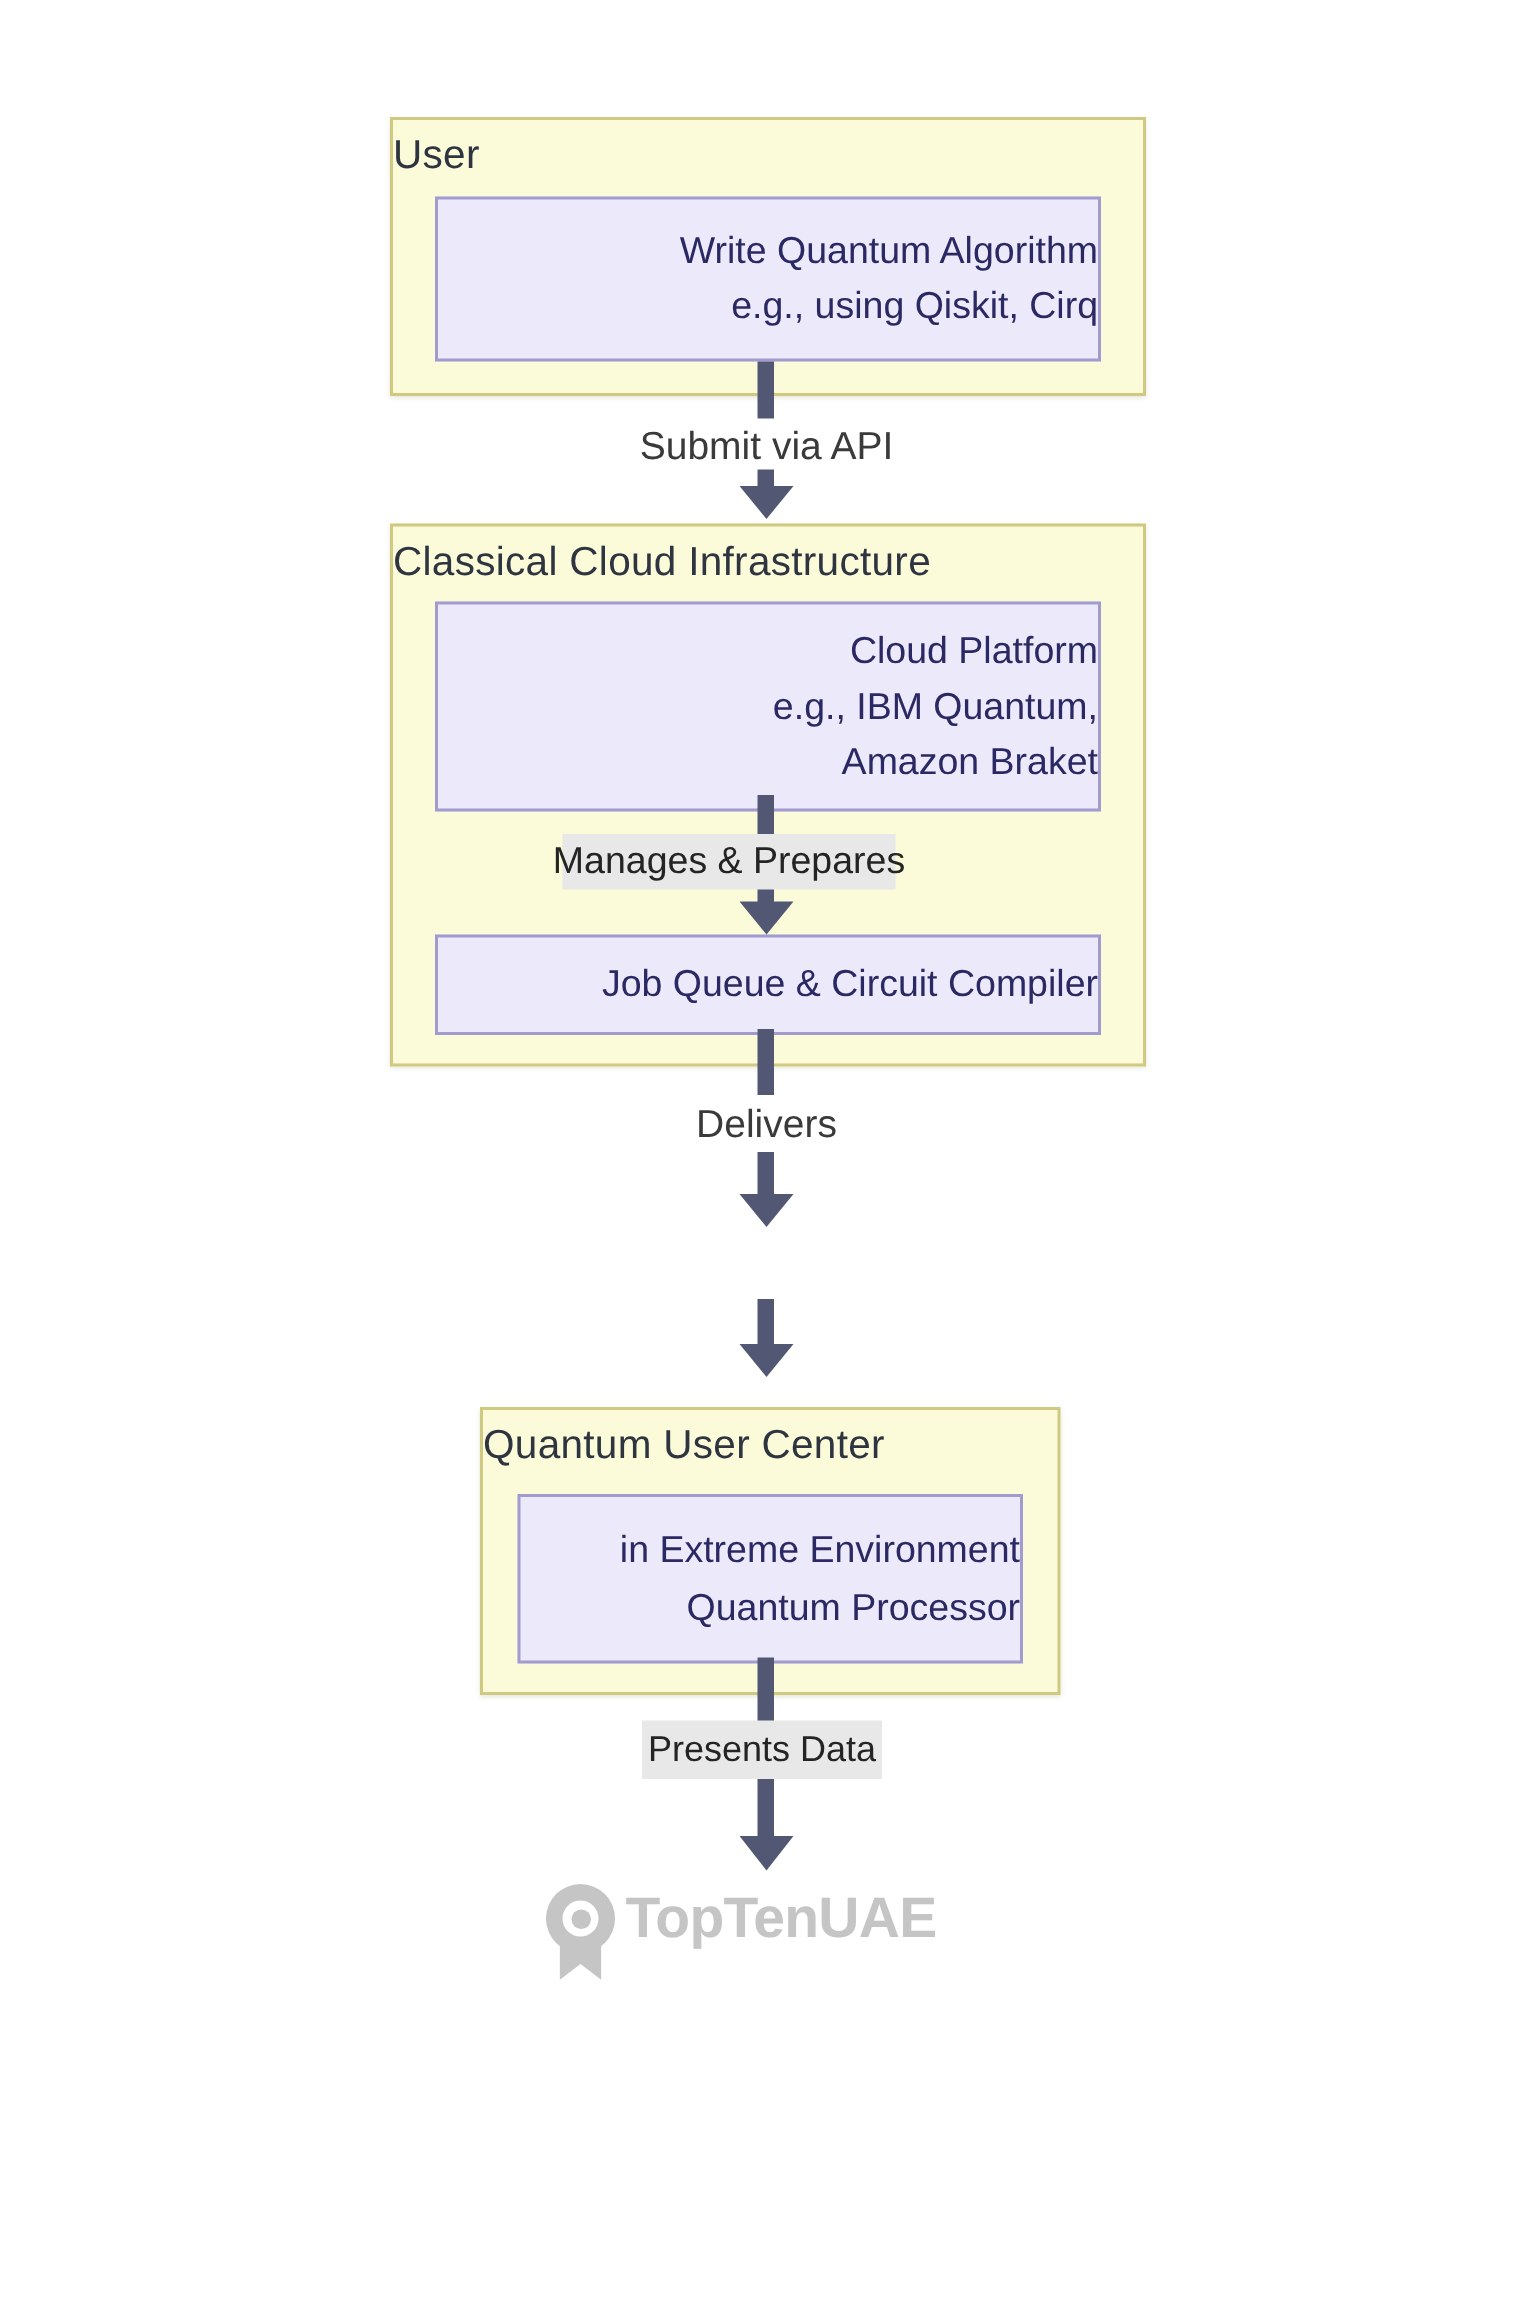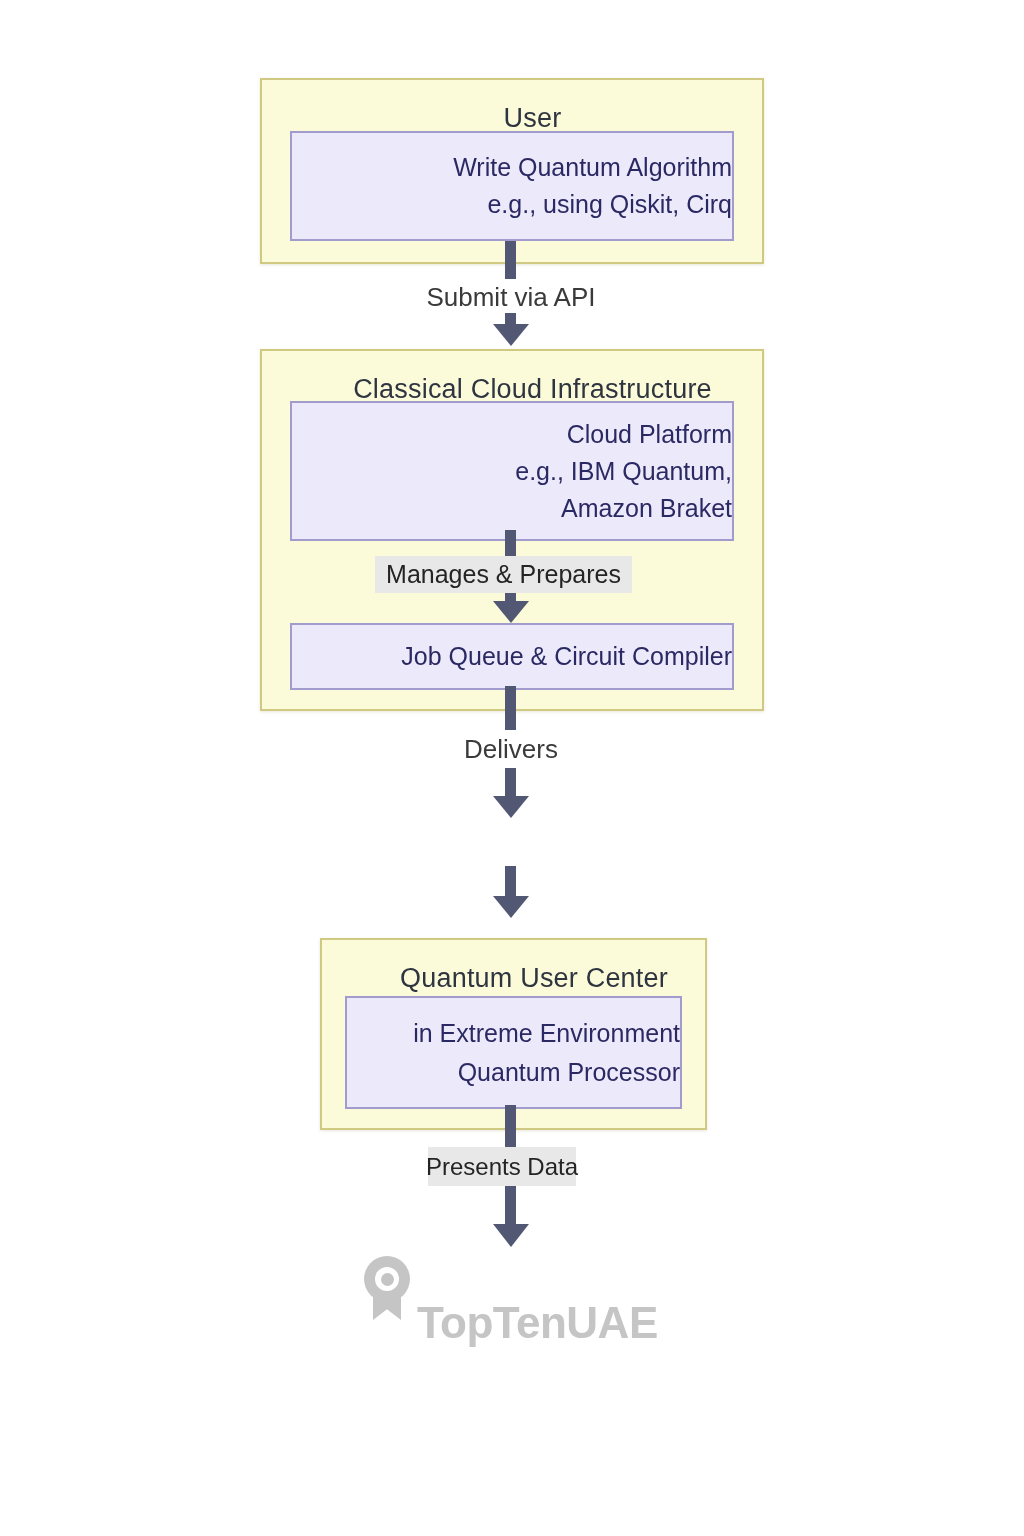--- a/index.html
+++ b/index.html
@@ -15,36 +15,36 @@
     --edge_label_text:#242424;
     --arrow:#525873;
     --watermark:#c5c5c5;
   }
   *{margin:0;padding:0;box-sizing:border-box;}
   html,body{background:#fff;}
   body{font-family:"Liberation Sans","DejaVu Sans",sans-serif;}
   #canvas{position:relative;width:1024px;height:1536px;margin:0 auto;background:var(--canvas_bg);overflow:hidden;}
 
   .container{position:absolute;background:var(--container_fill);border:2px solid var(--container_border);box-shadow:0 1px 3px rgba(120,120,60,.18);z-index:1;}
-  .container-title{text-align:center;font-size:27px;color:var(--container_title);padding-top:23px;letter-spacing:.2px;margin-left:41px;}
+  .container-title{font-size:27px;color:var(--container_title);padding-top:8px;letter-spacing:.2px;}
   .node{position:absolute;background:var(--node_fill);border:2px solid var(--node_border);display:flex;flex-direction:column;align-items:flex-end;justify-content:center;color:var(--node_text);font-size:25px;text-align:center;z-index:2;}
   .node .line{line-height:37px;white-space:nowrap;}
 
   .stub{position:absolute;width:11px;background:var(--arrow);z-index:3;}
   .head{position:absolute;width:0;height:0;border-left:18px solid transparent;border-right:18px solid transparent;border-top:22px solid var(--arrow);z-index:3;}
 
   .edge-text{position:absolute;left:261px;width:500px;text-align:center;font-size:26px;color:var(--edge_text);z-index:4;}
   .edge-label{position:absolute;background:var(--edge_label_bg);color:var(--edge_label_text);font-size:24px;display:flex;align-items:center;justify-content:center;z-index:4;white-space:nowrap;}
 
   .wm-icon{position:absolute;left:364px;top:1256px;width:46px;height:68px;z-index:1;}
   .wm-ribbon{position:absolute;left:9px;top:36px;width:28px;height:28px;background:var(--watermark);clip-path:polygon(0 0,100% 0,100% 100%,50% 62%,0 100%);}
   .wm-circle{position:absolute;left:0;top:0;width:46px;height:46px;border-radius:50%;background:var(--watermark);display:flex;align-items:center;justify-content:center;}
   .wm-ring{width:24px;height:24px;border-radius:50%;background:#fff;display:flex;align-items:center;justify-content:center;}
   .wm-dot{width:13px;height:13px;border-radius:50%;background:var(--watermark);}
-  .wm-text{position:absolute;left:417px;top:1258px;font-size:44px;font-weight:bold;color:var(--watermark);letter-spacing:-.5px;z-index:1;white-space:nowrap;margin-top:40px;}
+  .wm-text{position:absolute;left:417px;top:1258px;font-size:38px;font-weight:bold;color:var(--watermark);letter-spacing:-.5px;z-index:1;white-space:nowrap;}
 </style>
 </head>
 <body>
 
 <div id="canvas">
 
   <div class="container" style="left:260px;top:78px;width:504px;height:186px;">
     <div class="container-title">User</div>
     <div class="node" style="left:28px;top:51px;width:444px;height:110px;">
       <div class="line">Write Quantum Algorithm</div>
@@ -63,42 +63,42 @@
       <div class="line">Cloud Platform</div>
       <div class="line">e.g., IBM Quantum,</div>
       <div class="line">Amazon Braket</div>
     </div>
     <div class="node" style="left:28px;top:272px;width:444px;height:67px;">
       <div class="line">Job Queue &amp; Circuit Compiler</div>
     </div>
   </div>
 
   <div class="stub" style="left:505px;top:530px;height:28px;"></div>
-  <div class="edge-label" style="left:375px;top:556px;width:257px;height:37px;font-size:25px;">Manages &amp; Prepares</div>
+  <div class="edge-label" style="left:375px;top:556px;width:222px;height:37px;font-size:25px;">Manages &amp; Prepares</div>
   <div class="stub" style="left:505px;top:591px;height:12px;"></div>
   <div class="head" style="left:493px;top:601px;"></div>
 
   <div class="stub" style="left:505px;top:686px;height:44px;"></div>
   <div class="edge-text" style="top:734px;">Delivers</div>
   <div class="stub" style="left:505px;top:768px;height:30px;"></div>
   <div class="head" style="left:493px;top:796px;"></div>
 
   <div class="stub" style="left:505px;top:866px;height:31px;"></div>
   <div class="head" style="left:493px;top:896px;"></div>
 
   <div class="container" style="left:320px;top:938px;width:387px;height:192px;">
     <div class="container-title">Quantum User Center</div>
     <div class="node" style="left:23px;top:56px;width:337px;height:113px;">
       <div class="line" style="line-height:39px;">in Extreme Environment</div>
       <div class="line" style="line-height:39px;">Quantum Processor</div>
     </div>
   </div>
 
   <div class="stub" style="left:505px;top:1105px;height:43px;"></div>
-  <div class="edge-label" style="left:428px;top:1147px;width:148px;height:39px;text-align:center;">Presents Data</div>
+  <div class="edge-label" style="left:428px;top:1147px;width:160px;height:39px;text-align:center;">Presents Data</div>
   <div class="stub" style="left:505px;top:1186px;height:39px;"></div>
   <div class="head" style="left:493px;top:1224px;border-top-width:23px;"></div>
 
   <div class="wm-icon">
     <div class="wm-ribbon"></div>
     <div class="wm-circle">
       <div class="wm-ring">
         <div class="wm-dot"></div>
       </div>
     </div>

